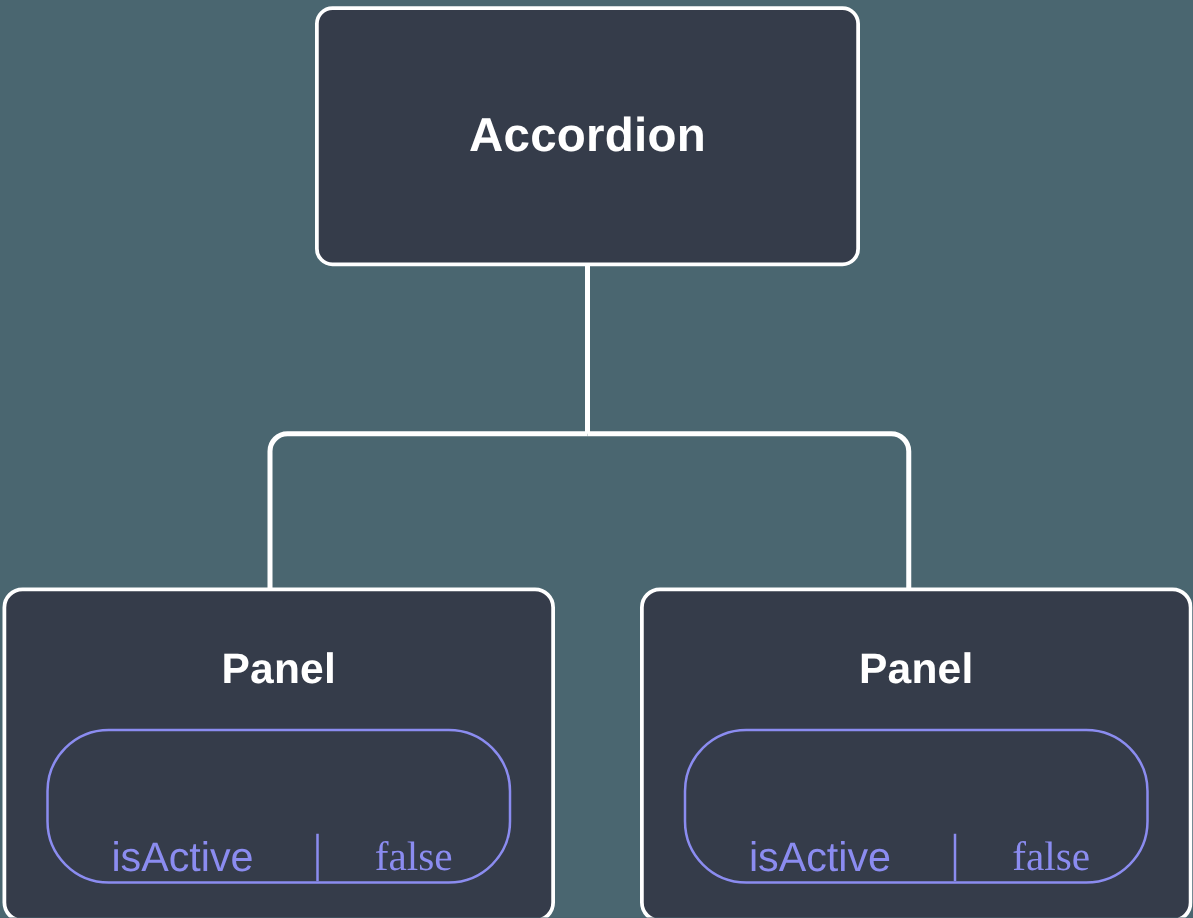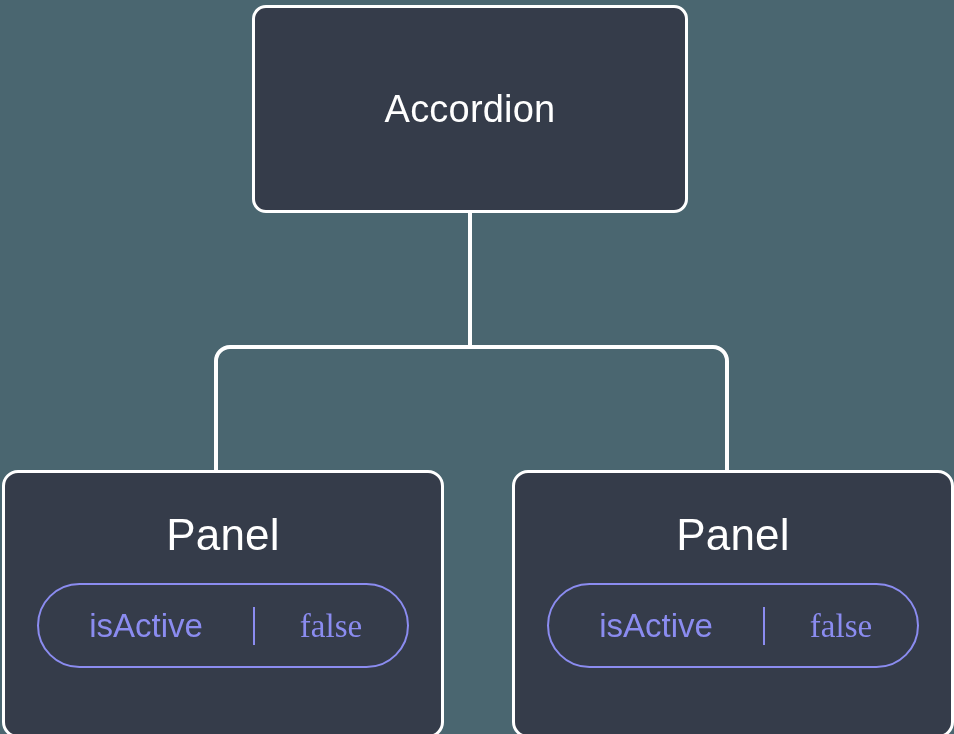--- a/index.html
+++ b/index.html
@@ -46,21 +46,21 @@
   .node-root {
     left: 252px;
     top: 5px;
     width: 436px;
     height: 208px;
     justify-content: center;
   }
 
   .node-title {
     color: #ffffff;
-    font-weight: 400;
+    font-weight: 700;
     letter-spacing: 0.2px;
     text-align: center;
     white-space: nowrap;
   }
 
   .node-root .node-title {
     font-size: 38px;
     line-height: 44px;
   }
 
@@ -69,34 +69,34 @@
     width: 442px;
     height: 268px;
     padding-top: 42px;
     border-radius: 16px;
   }
 
   .node-leaf-left  { left: 2px; }
   .node-leaf-right { left: 512px; }
 
   .node-leaf .node-title {
-    font-size: 44px;
+    font-size: 34px;
     line-height: 40px;
   }
 
   
   .prop-pill {
     margin-top: 28px;
     box-sizing: border-box;
     width: 372px;
-    height: 85px;
+    height: 124px;
     border: 2px solid #8b8cf0;
     border-radius: 50px;
     display: flex;
-    align-items: center;
+    align-items: flex-end;
     overflow: hidden;
   }
 
   .prop-cell {
     display: flex;
     align-items: center;
     justify-content: center;
     color: #8b8cf0;
     font-size: 33px;
     line-height: 38px;

